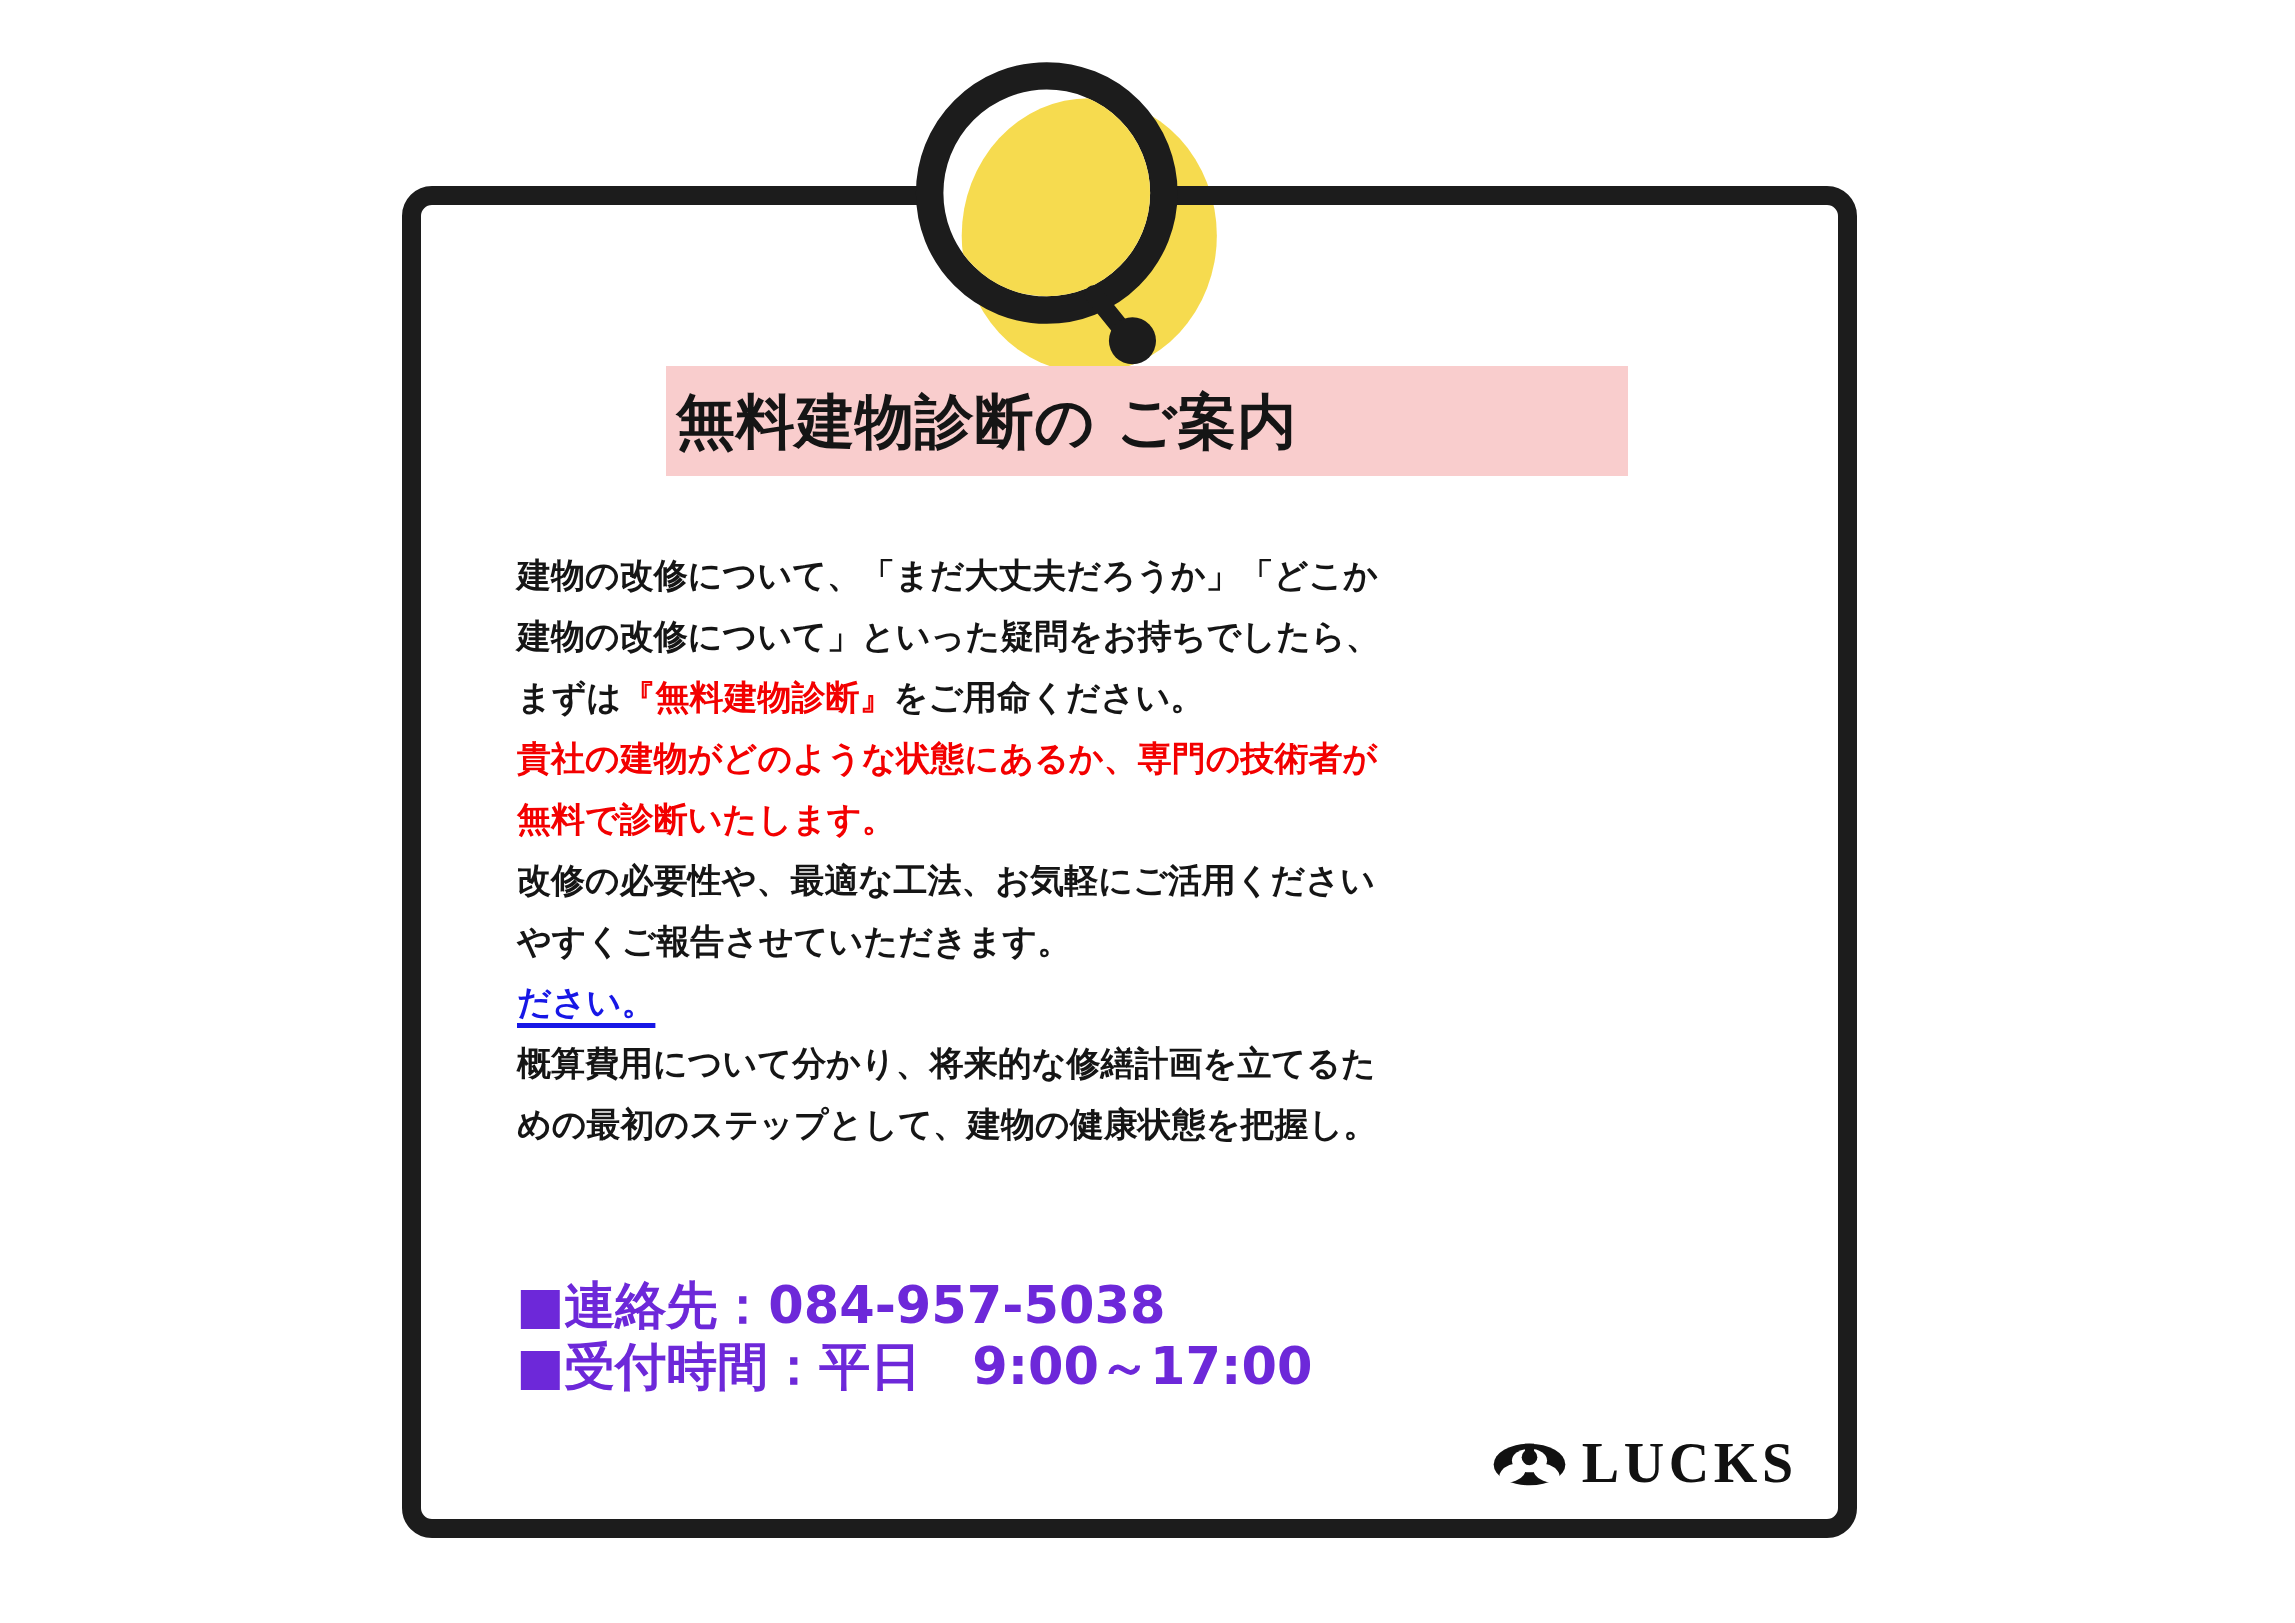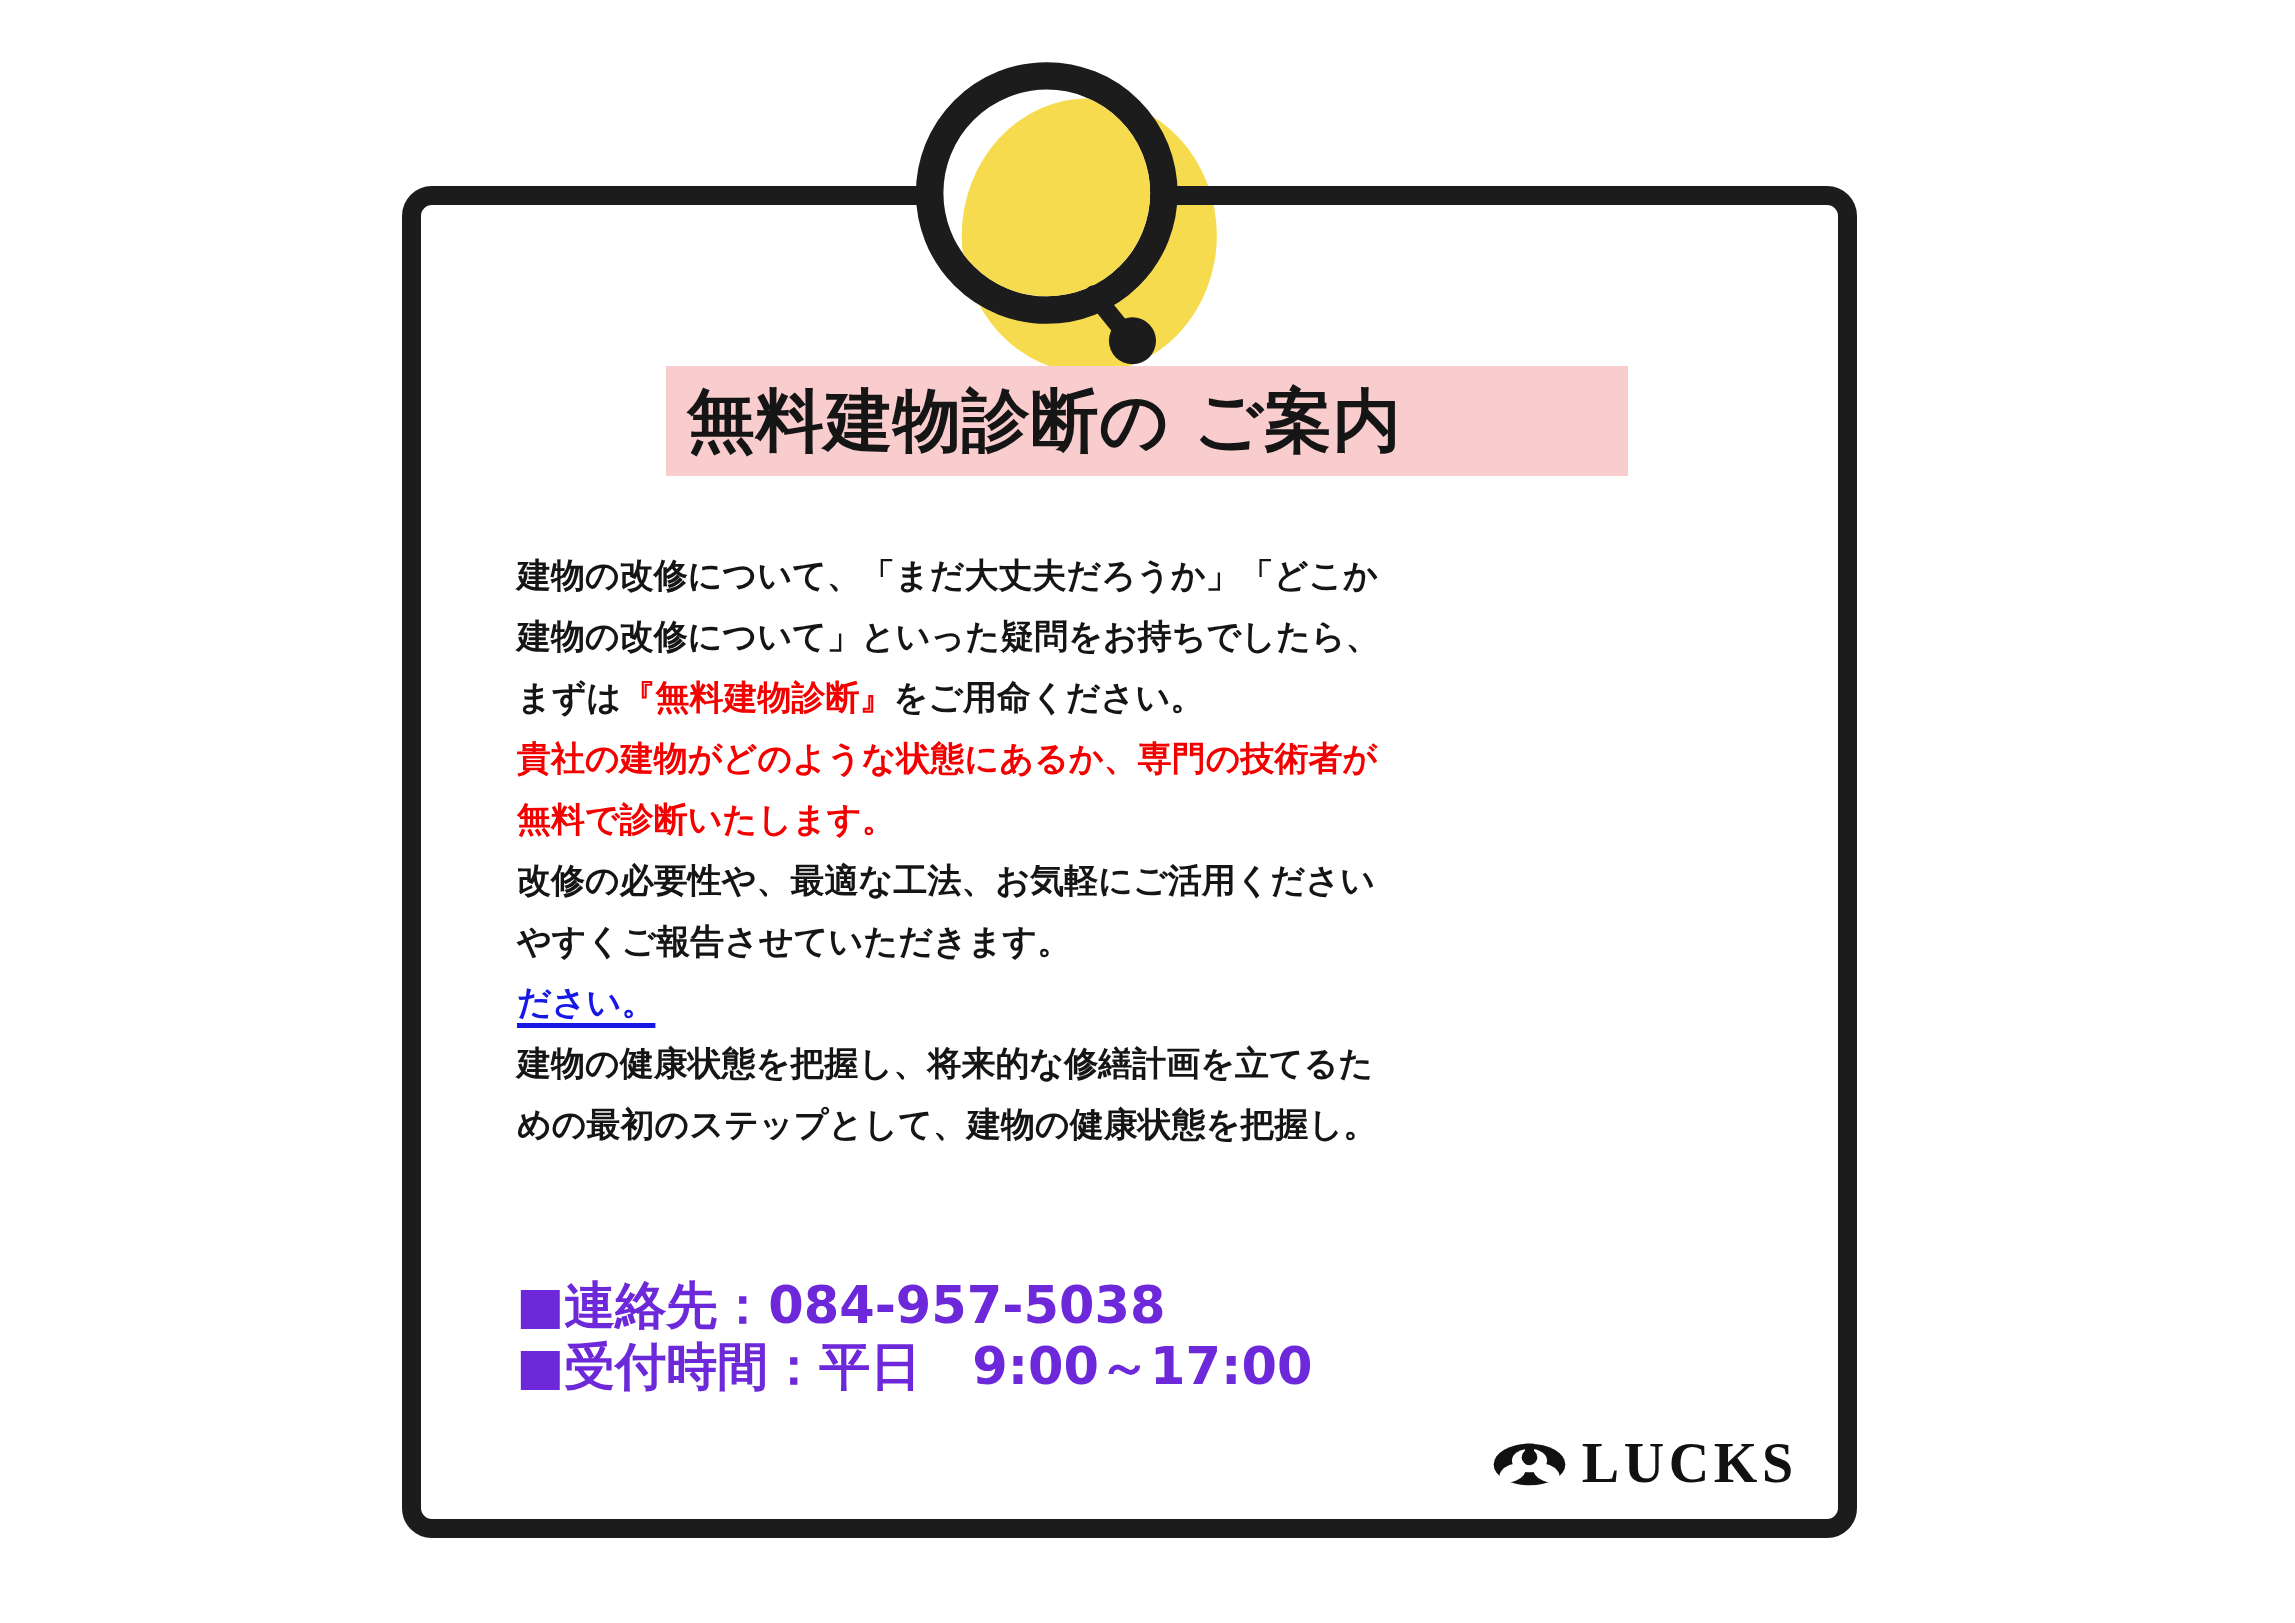--- a/index.html
+++ b/index.html
@@ -10,22 +10,22 @@
   svg.layer{position:absolute;left:0;top:0;width:2295px;height:1623px;display:block;}
   .card{
     position:absolute;left:402px;top:186px;width:1455px;height:1352px;
     box-sizing:border-box;border:19.6px solid #1C1C1C;border-radius:30px;background:transparent;
   }
   .title-band{
     position:absolute;left:666px;top:366px;width:962px;height:110px;
     background:#F9CDCD;display:flex;align-items:center;
   }
   .title-band .title-text{
-    font-size:68px;font-weight:700;color:#151515;letter-spacing:0.7px;
-    padding-left:21px;white-space:nowrap;line-height:1;
+    font-size:59px;font-weight:700;color:#151515;letter-spacing:0.7px;
+    padding-left:10px;white-space:nowrap;line-height:1;
   }
   .body-block{
     position:absolute;left:517px;top:545px;width:1348px;
     font-size:34px;font-weight:700;color:#151515;line-height:61px;white-space:nowrap;
   }
   .contact-block{
     position:absolute;left:516px;top:1275px;width:1348px;
     font-size:51px;font-weight:700;color:#6d28d9;line-height:61px;white-space:nowrap;
   }
   .t-red{color:#F30000;}
@@ -73,21 +73,21 @@
 
   <div class="body-block">
     <div><span>建物の改修について、「まだ大丈夫だろうか」「どこか</span></div>
     <div><span>建物の改修について」といった疑問をお持ちでしたら、</span></div>
     <div><span>まずは</span><span class="t-red">『無料建物診断』</span><span>をご用命ください。</span></div>
     <div class="t-red"><span>貴社の建物がどのような状態にあるか、専門の技術者が</span></div>
     <div class="t-red"><span>無料で診断いたします。</span></div>
     <div><span>改修の必要性や、最適な工法、お気軽にご活用ください</span></div>
     <div><span>やすくご報告させていただきます。</span></div>
     <div><span class="t-blue">ださい。</span></div>
-    <div><span>建物の健康状態を把握し、将来的な修繕計画を立てるた</span></div>
+    <div><span>概算費用について分かり、将来的な修繕計画を立てるた</span></div>
     <div><span>めの最初のステップとして、建物の健康状態を把握し。</span></div>
   </div>
 
   <div class="contact-block">
     <div>■連絡先：084-957-5038</div>
     <div>■受付時間：平日　9:00～17:00</div>
   </div>
 
   <div class="logo">
     <svg width="73" height="43" viewBox="0 0 112 66" aria-hidden="true">

